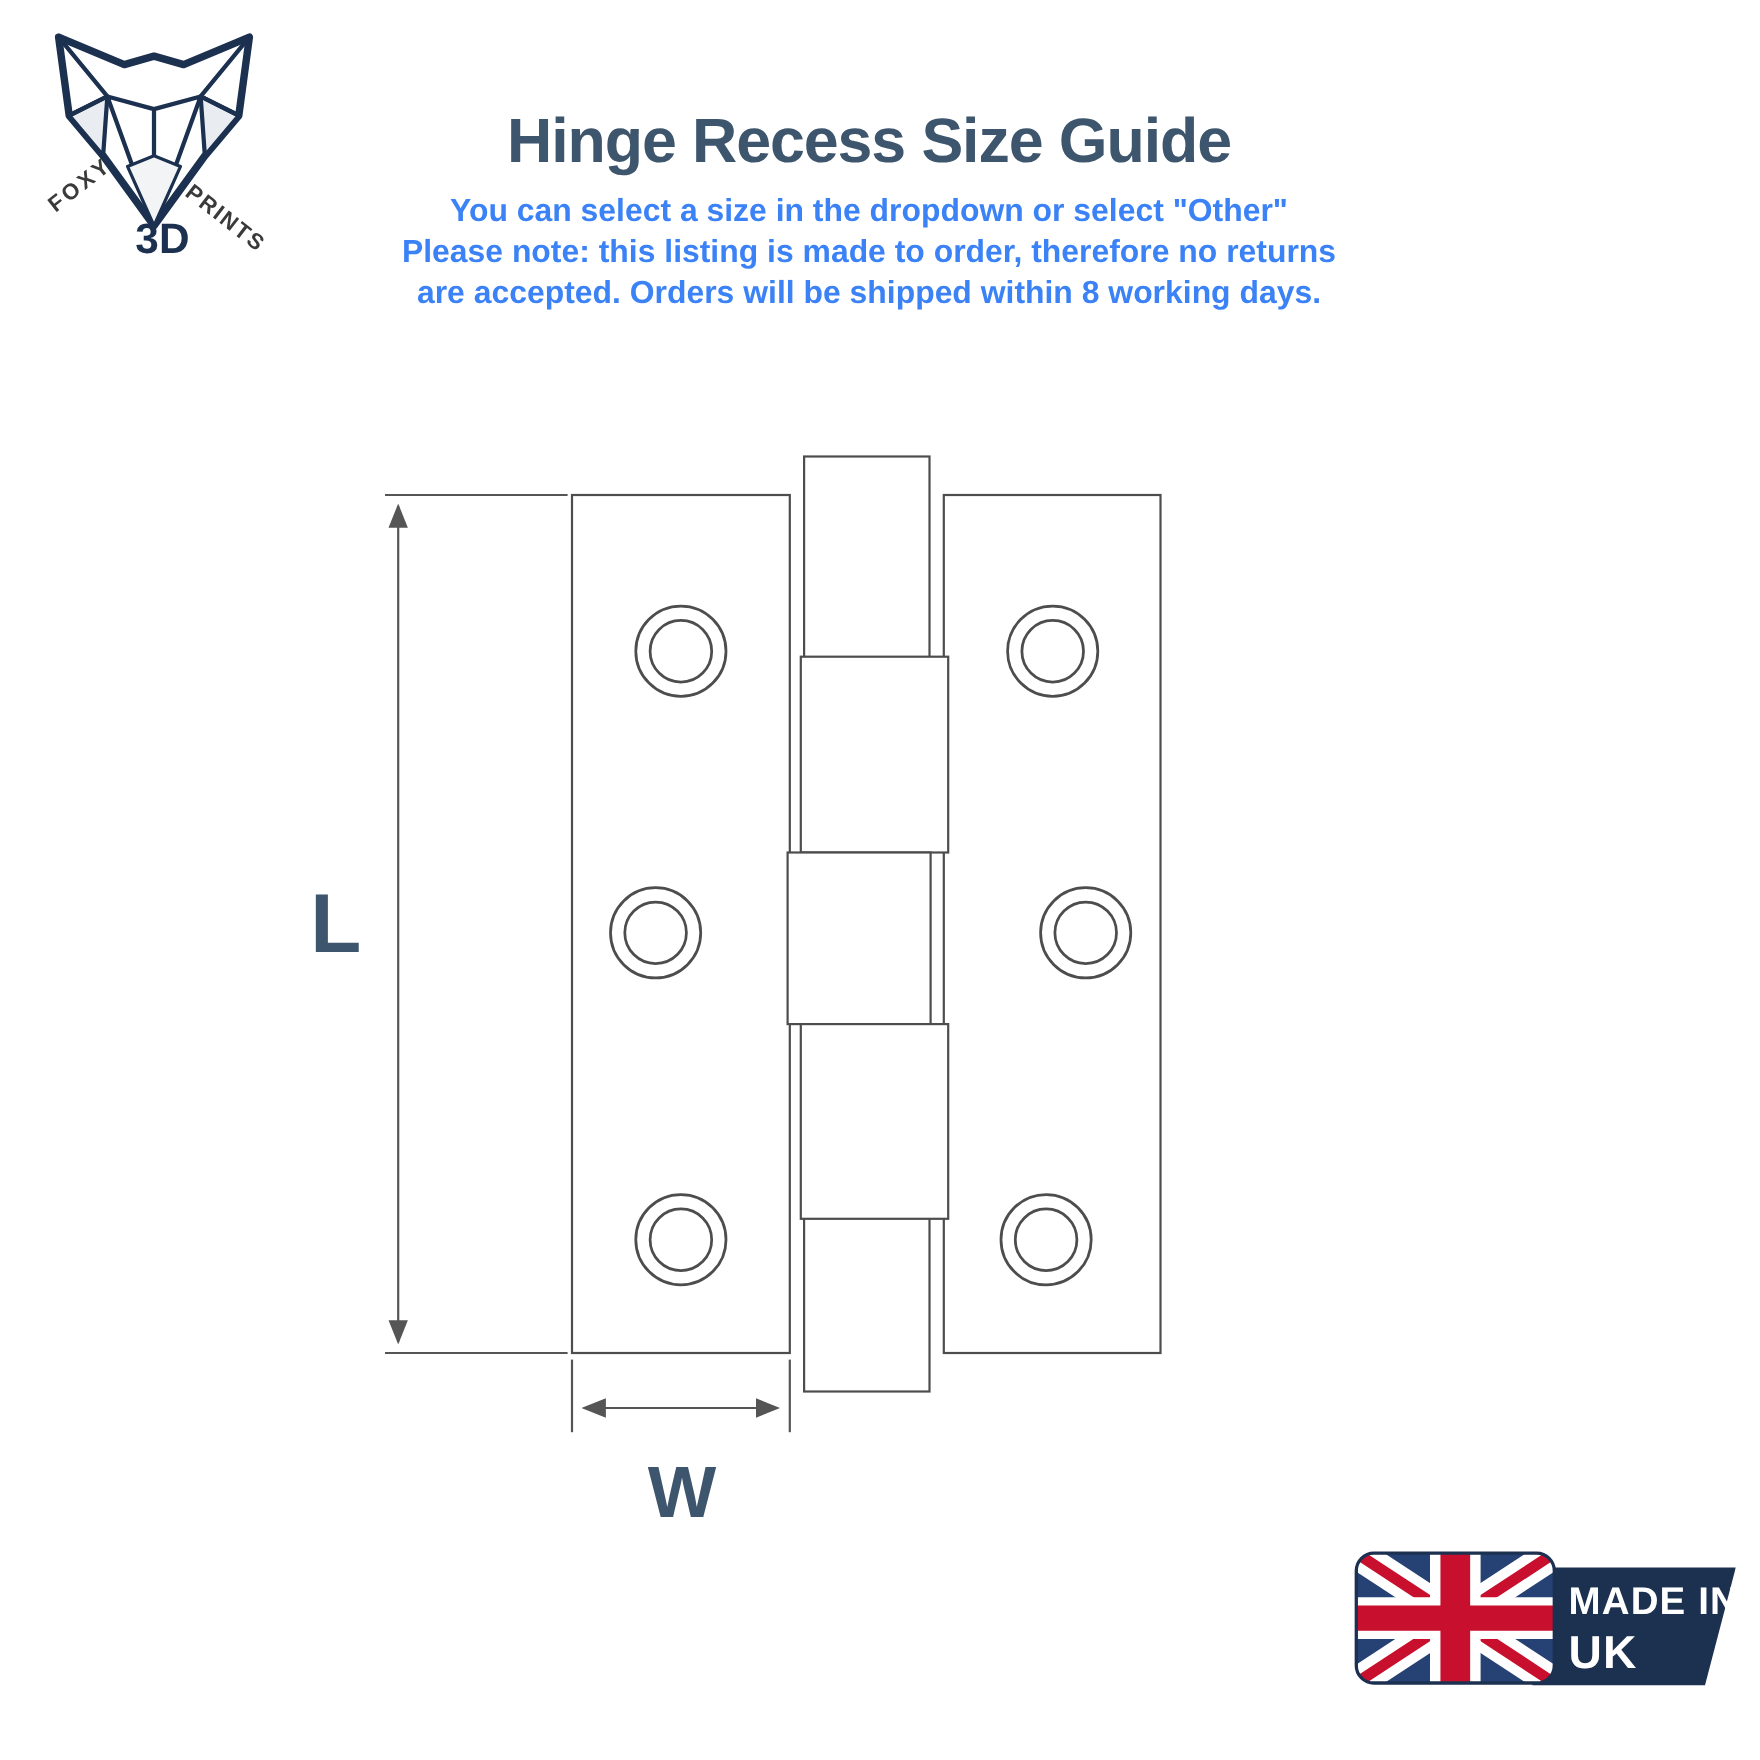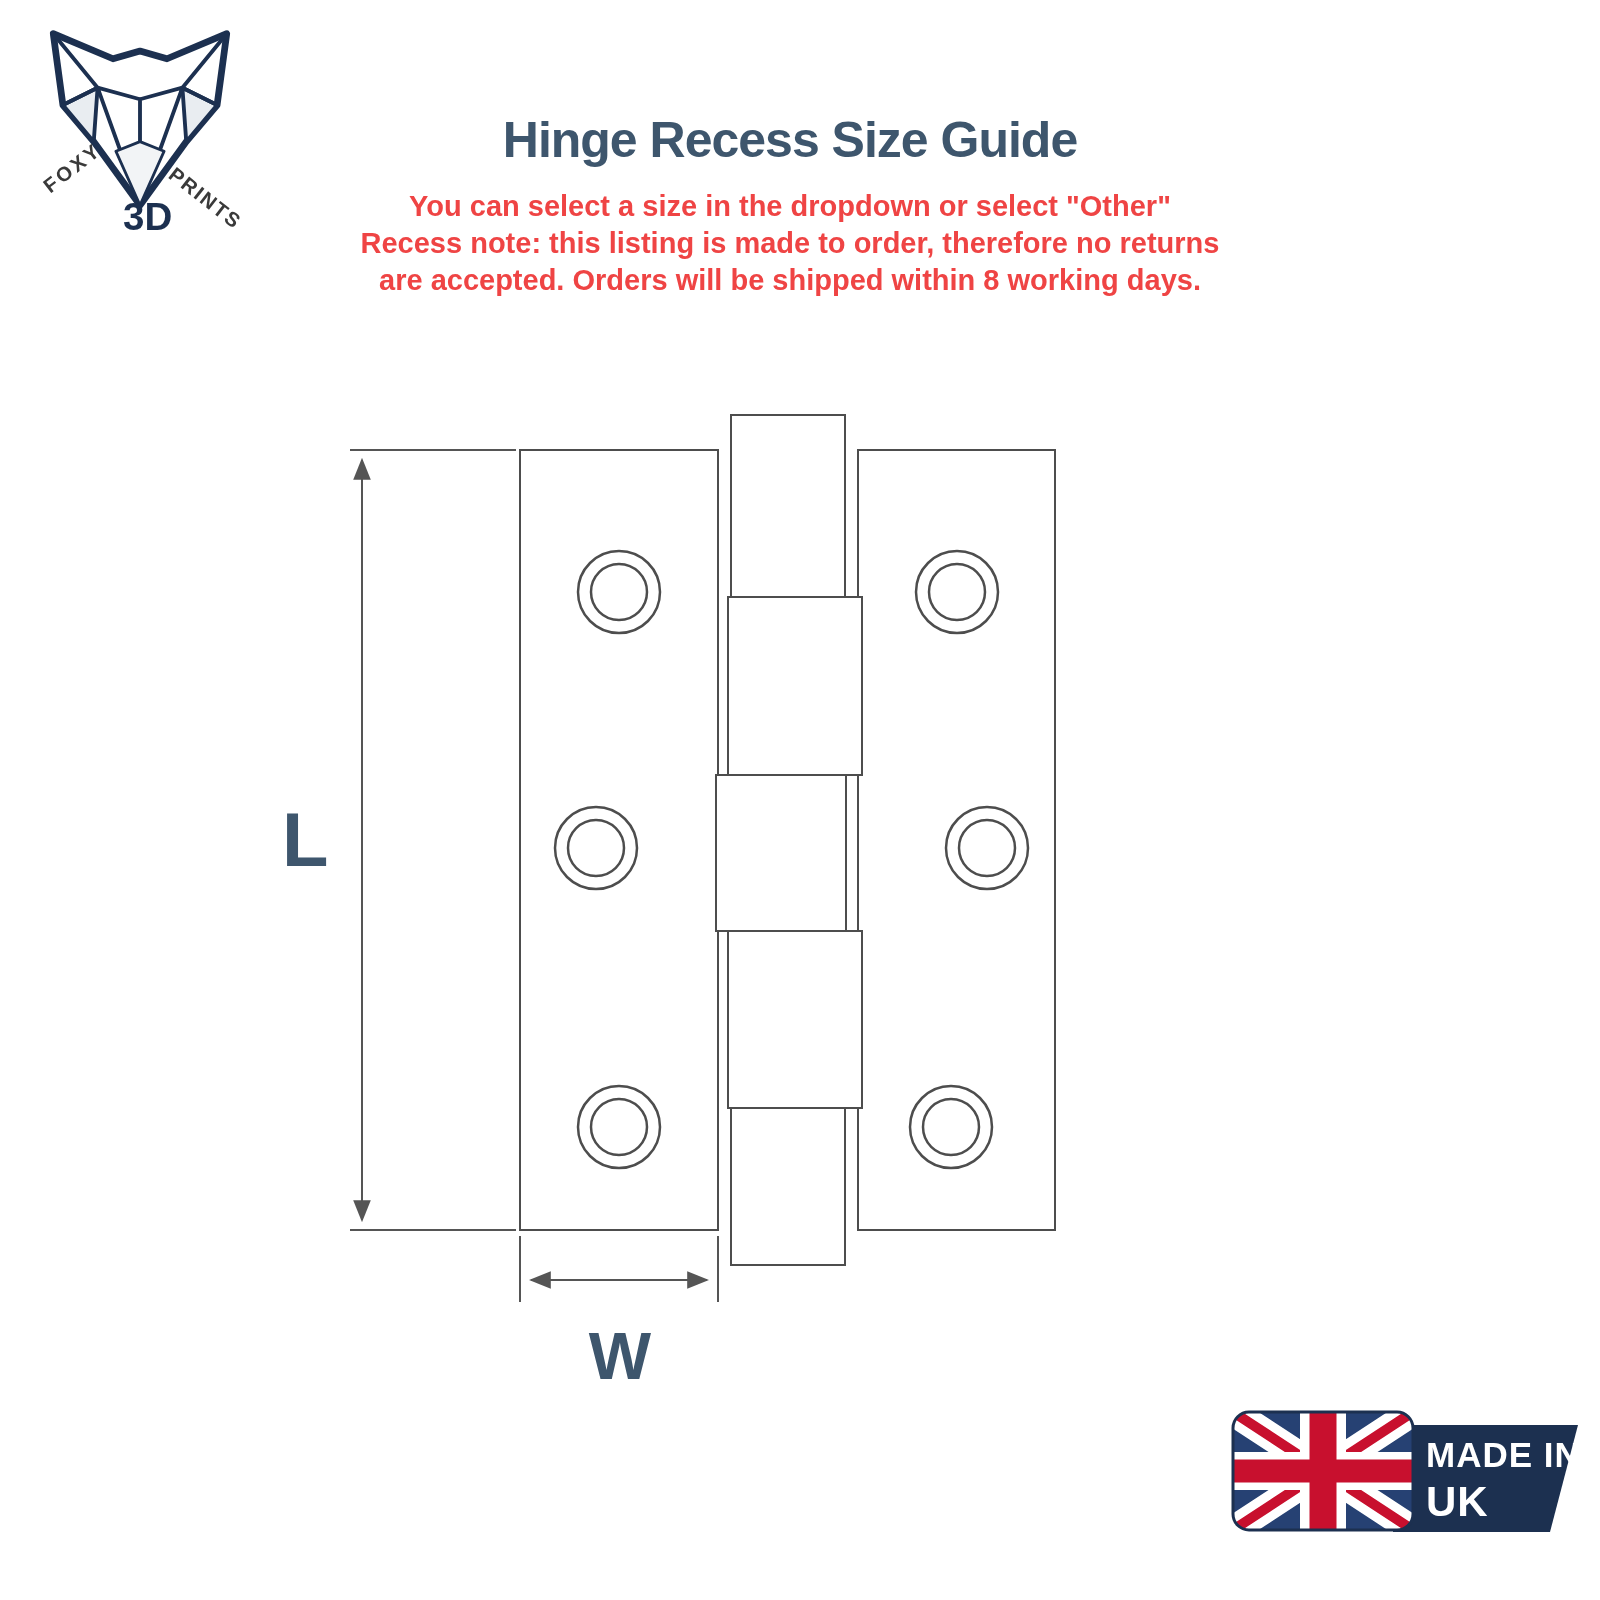--- a/index.html
+++ b/index.html
@@ -2,22 +2,22 @@
 <html><head>
 <meta charset="utf-8">
 <style>
   html,body{margin:0;padding:0;background:#ffffff;}
   .page{
     position:relative;width:1600px;height:1600px;background:#ffffff;overflow:hidden;
     font-family:"Liberation Sans", sans-serif;
   }
   
   .header{position:absolute;top:92px;left:290px;width:1000px;text-align:center;color:#3e566d;}
-  .title{font-size:50px;font-weight:bold;letter-spacing:-1px;line-height:72px;margin:12px;}
-  .subtitle{margin-top:10px;font-size:29px;font-weight:bold;line-height:37px;color:#ef4444;}
+  .title{font-size:57px;font-weight:bold;letter-spacing:-1px;line-height:72px;margin:0;}
+  .subtitle{margin-top:10px;font-size:29px;font-weight:bold;line-height:37px;color:#3b82f6;}
   
   .logo{position:absolute;left:34px;top:16px;width:212px;height:232px;}
   
   .diagram{position:absolute;left:0;top:0;}
   .dim-label{position:absolute;color:#3e566d;font-weight:bold;}
   .dim-label.l{left:282px;top:796px;font-size:76px;}
   .dim-label.w{left:560px;top:1318px;width:120px;text-align:center;font-size:66px;}
   
   .badge{position:absolute;left:1228px;top:1400px;width:350px;height:152px;}
 </style>
@@ -40,21 +40,21 @@
     </g>
     <text x="8" y="172" transform="rotate(-38 30 165)" font-size="21" font-weight="bold" letter-spacing="3" fill="#3a3a3a">FOXY</text>
     <text x="138" y="182" transform="rotate(38 160 175)" font-size="21" font-weight="bold" letter-spacing="2" fill="#3a3a3a">PRINTS</text>
     <text x="118" y="222" text-anchor="middle" font-size="40" font-weight="bold" fill="#1c3050">3D</text>
   </svg>
 
   <div class="header">
     <h1 class="title">Hinge Recess Size Guide</h1>
     <div class="subtitle">
       <div>You can select a size in the dropdown or select "Other"</div>
-      <div>Recess note: this listing is made to order, therefore no returns</div>
+      <div>Please note: this listing is made to order, therefore no returns</div>
       <div>are accepted. Orders will be shipped within 8 working days.</div>
     </div>
   </div>
 
   <svg class="diagram" viewBox="0 0 1600 1600" width="1600" height="1600" aria-hidden="true">
     <defs>
       <marker id="arrow" viewBox="0 0 10 8" refX="9" refY="4" markerWidth="11" markerHeight="9" orient="auto-start-reverse">
         <path d="M0,0 L10,4 L0,8 Z" fill="#555555"></path>
       </marker>
     </defs>

